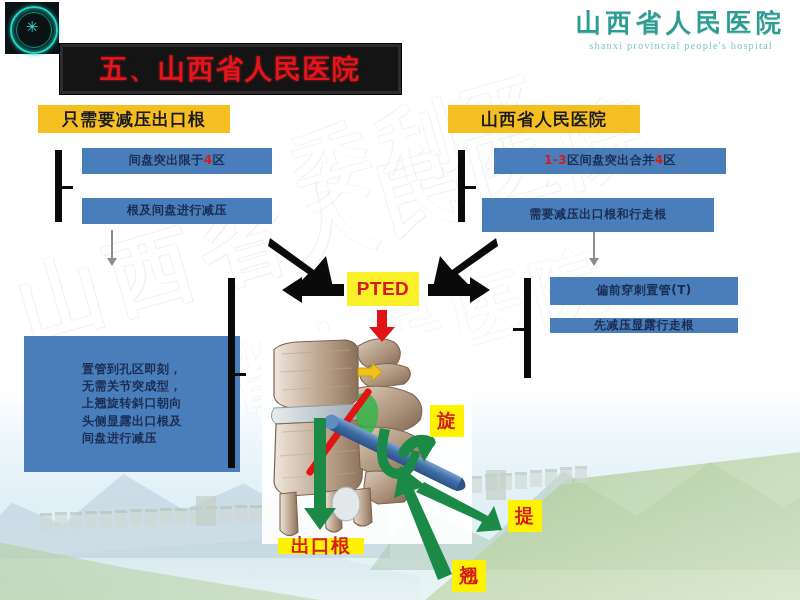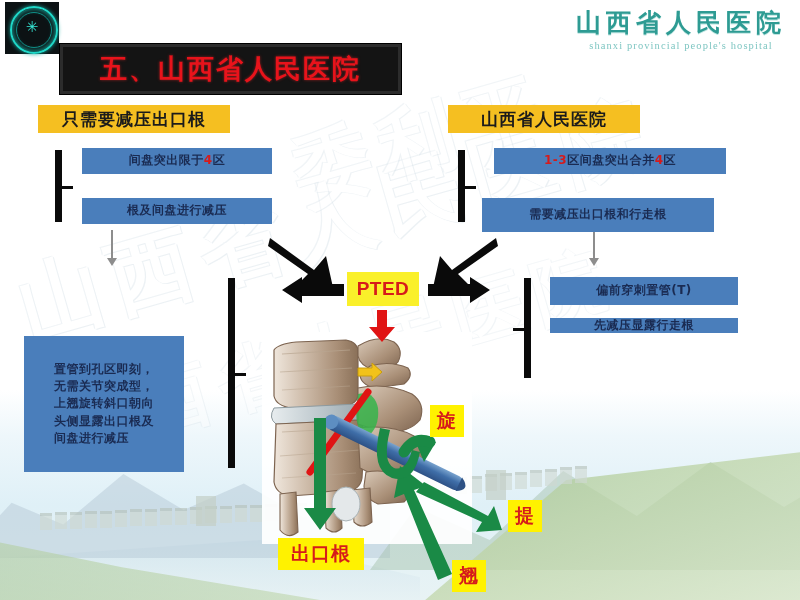--- a/index.html
+++ b/index.html
@@ -209,21 +209,21 @@
   <div class="bracket tick-right" style="left:55px;top:150px;height:72px;">
       <div class="tick"></div>
     </div>
 
   <div class="garrow" style="left:104px;top:230px;height:38px;">
     <div class="stem" style="height:30px;"></div>
       <div class="head" style="top:28px;"></div>
   </div>
 
 
-  <div class="bbox left-al" style="left:24px;top:336px;width:160px;height:136px;padding:0 10px;box-sizing:border-box;">
+  <div class="bbox left-al" style="left:24px;top:336px;width:216px;height:136px;padding:0 10px;box-sizing:border-box;">
     <div class="txt" id="ls2">置管到孔区即刻，<br>无需关节突成型，<br>上翘旋转斜口朝向<br>头侧显露出口根及<br>间盘进行减压</div>
   </div>
 
   <div class="bracket tick-right" style="left:228px;top:278px;height:190px;">
       <div class="tick"></div>
     </div>
 
   <div class="ybox" style="left:448px;top:105px;width:192px;height:28px;">
     <span>山西省人民医院</span>
   </div>
@@ -381,17 +381,17 @@
 
   <div class="tag" style="left:430px;top:405px;width:34px;height:32px;">
     <span>旋</span>
   </div>
   <div class="tag" style="left:508px;top:500px;width:34px;height:32px;">
     <span>提</span>
   </div>
   <div class="tag" style="left:452px;top:560px;width:34px;height:32px;">
     <span>翘</span>
   </div>
-  <div class="tag" style="left:278px;top:538px;width:86px;height:32px;">
+  <div class="tag" style="left:278px;top:538px;width:86px;height:16px;">
     <span>出口根</span>
   </div>
 
 </div>
 
 </body></html>

